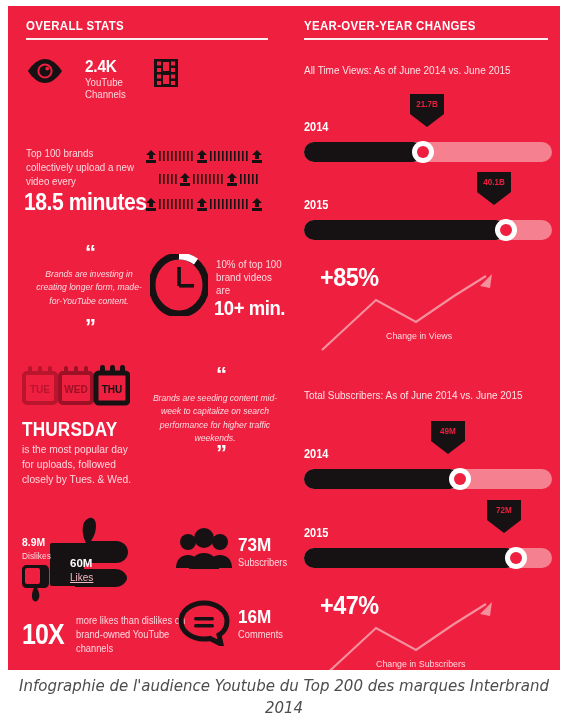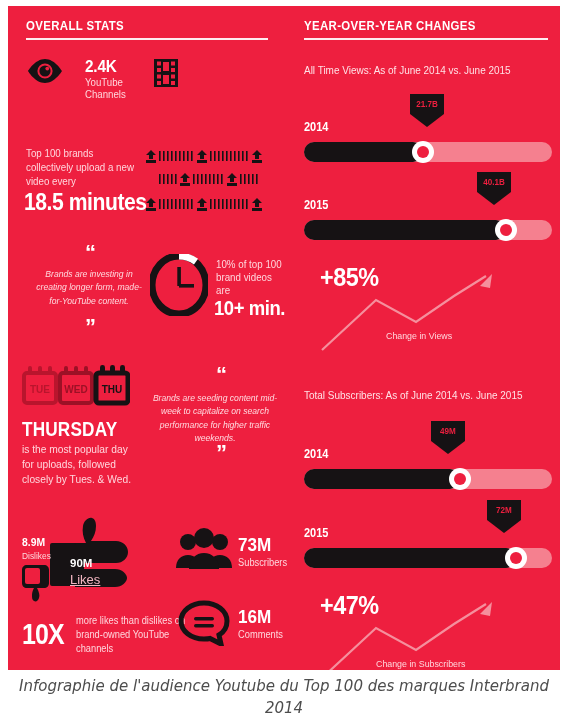--- a/index.html
+++ b/index.html
@@ -70,21 +70,21 @@
   .thu-head{color:#ffffff;font-weight:bold;font-size:20px;letter-spacing:.2px;
     transform:scaleX(.86);transform-origin:left center;white-space:nowrap;}
   .thu-body{color:#ffd6dd;font-size:11px;line-height:1.35;
     transform:scaleX(.93);transform-origin:left top;}
 
   .tiny-num{color:#ffffff;font-weight:bold;font-size:11.5px;
     transform:scaleX(.9);transform-origin:left center;}
   .tiny-lbl{color:#ffd6dd;font-size:9px;
     transform:scaleX(.93);transform-origin:left center;}
   .onblack-num{color:#ffffff;font-weight:bold;font-size:11.5px;}
-  .onblack-lbl{color:#f3b7c2;font-size:13px;text-decoration:underline;}
+  .onblack-lbl{color:#f3b7c2;font-size:10px;text-decoration:underline;}
 
   .tenx{color:#ffffff;font-weight:bold;font-size:29px;letter-spacing:-1px;
     transform:scaleX(.86);transform-origin:left center;}
   .tenx-txt{color:#ffd6dd;font-size:10px;line-height:1.4;
     transform:scaleX(.93);transform-origin:left top;}
 
   .grp-num{color:#ffffff;font-weight:bold;font-size:19px;
     transform:scaleX(.9);transform-origin:left center;}
   .grp-lbl{color:#ffd6dd;font-size:10px;
     transform:scaleX(.93);transform-origin:left center;}
@@ -328,21 +328,21 @@
       <div style="position:absolute;left:14px;top:530px;" class="tiny-num">8.9M</div>
       <div style="position:absolute;left:14px;top:545px;" class="tiny-lbl">Dislikes</div>
 
       <div style="position:absolute;left:12px;top:556px;">
         <svg width="42" height="42" viewBox="0 0 42 42">
           <path class="blk" d="M7 3h17c3 0 5 2 5 5v13c0 3-2 5-5 5h-7c2 4 3 7 2 10-1 3-3 4-5 3-2-1-2-3-2-6 0-3 1-5 2-7H7c-3 0-5-2-5-5V8c0-3 2-5 5-5z"></path>
           <rect fill="#ee1f3f" x="5" y="6" width="15" height="16" rx="2"></rect>
         </svg>
       </div>
 
-      <div style="position:absolute;left:62px;top:551px;" class="onblack-num">90M</div>
+      <div style="position:absolute;left:62px;top:551px;" class="onblack-num">60M</div>
       <div style="position:absolute;left:62px;top:566px;" class="onblack-lbl">Likes</div>
 
       <div style="position:absolute;left:14px;top:612px;" class="tenx">10X</div>
       <div style="position:absolute;left:68px;top:608px;width:118px;" class="tenx-txt">more likes than dislikes on brand-owned YouTube channels</div>
 
       <div style="position:absolute;left:168px;top:522px;">
         <svg width="56" height="42" viewBox="0 0 56 42">
           <circle class="blk" cx="12" cy="14" r="8"></circle>
             <path class="blk" d="M0 40c0-8 5-13 12-13s12 5 12 13z"></path>
           <circle class="blk" cx="44" cy="14" r="8"></circle>
@@ -447,14 +447,14 @@
         <svg width="244" height="100" viewBox="0 0 244 100">
           <path fill="none" stroke="#f58f9d" stroke-width="2.2" d="M18 94 L72 44 L112 66 L150 40 L182 20"></path>
           <path fill="#f58f9d" d="M176 30 l12 -12 l-2 14 z"></path>
         </svg>
       </div>
       <div style="position:absolute;left:28px;top:584px;" class="pct">+47%</div>
       <div style="position:absolute;left:84px;top:652px;" class="chg-lbl">Change in Subscribers</div>
     </div>
   </div>
 
-  <div class="caption">Infographie de l'audience Youtube du Top 100 des marques Interbrand 2014</div>
+  <div class="caption">Infographie de l'audience Youtube du Top 200 des marques Interbrand 2014</div>
 </div>
 
 </body></html>

